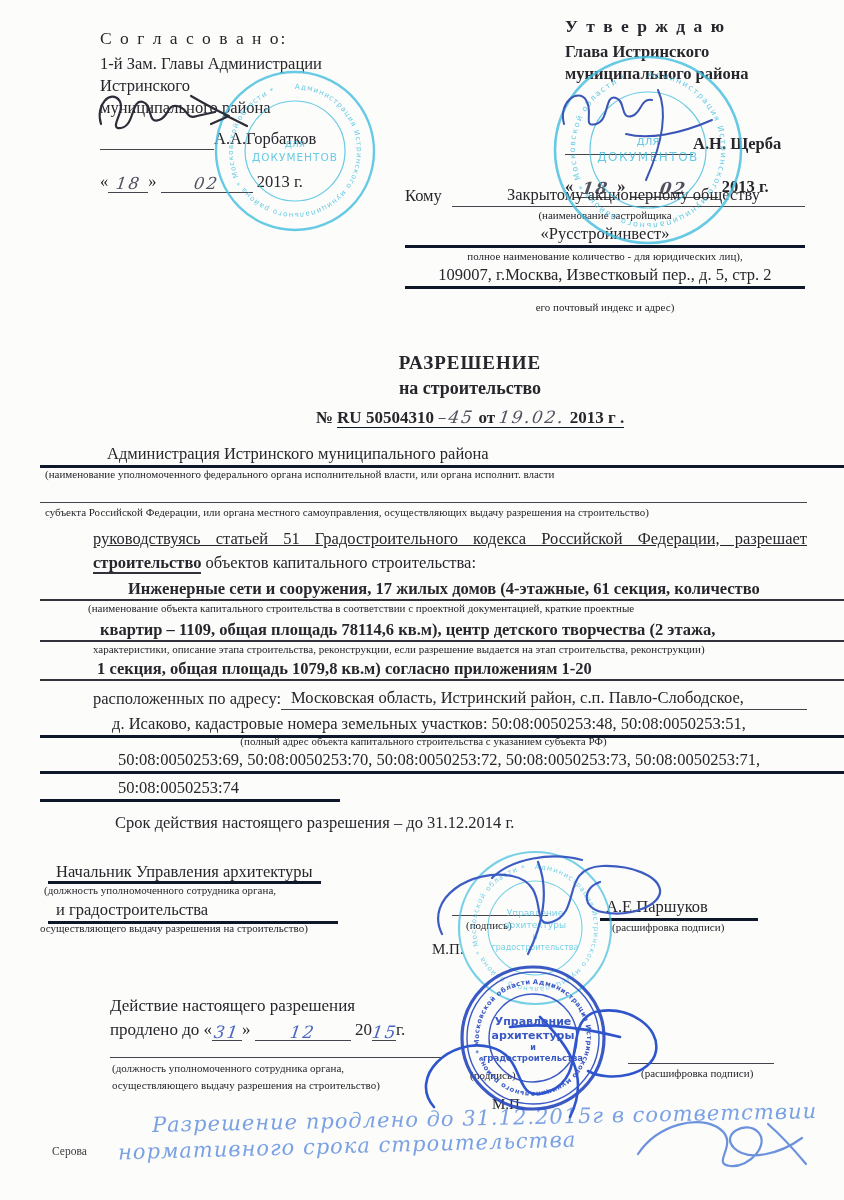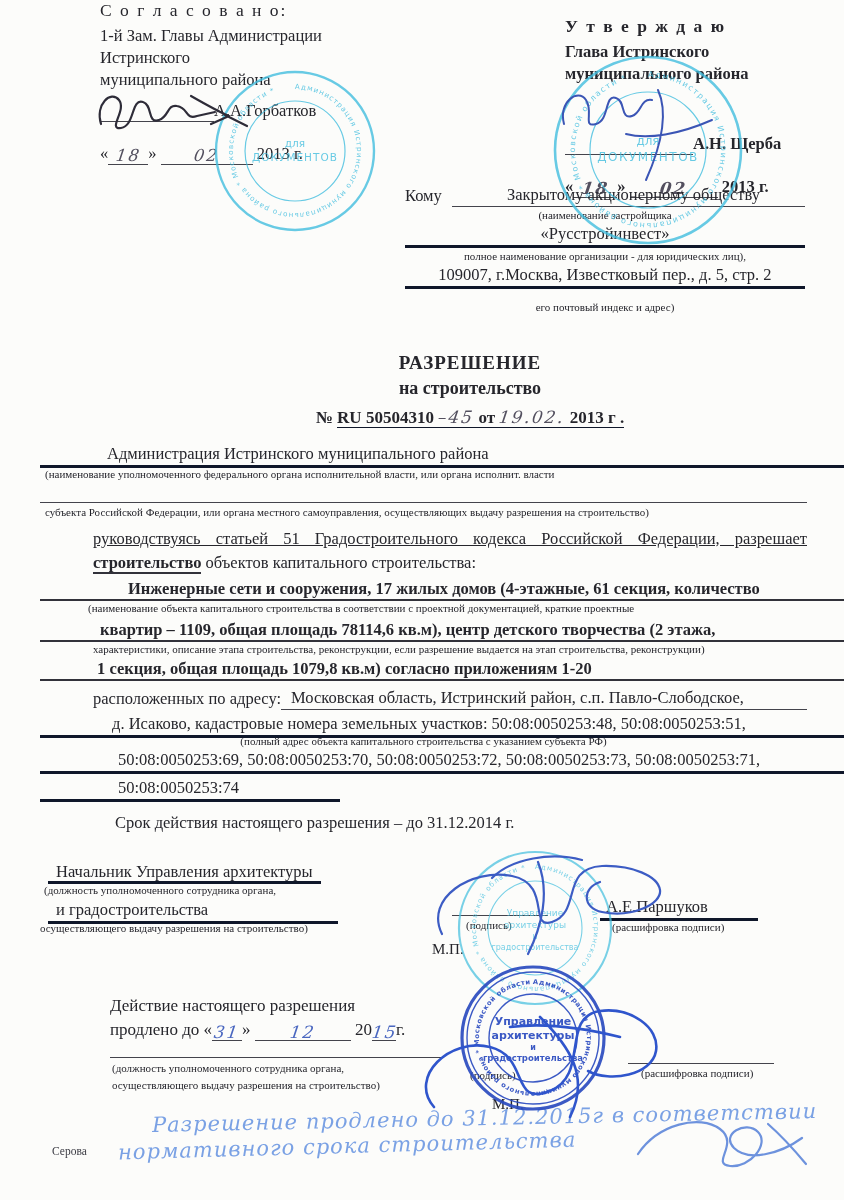--- a/index.html
+++ b/index.html
@@ -24,21 +24,21 @@
   .jline{text-align:justify;text-align-last:justify;word-spacing:9px;}
   .center{text-align:center;}
   .flexrow{display:flex;align-items:flex-end;justify-content:center;}
   .uflex{flex:1;border-bottom:1px solid #44444c;padding-left:10px;white-space:nowrap;}
 </style>
 </head>
 <body>
 
 <div class="page">
 
-  <div class="abs" style="left:100px;top:0;width:320px;">
+  <div class="abs" style="left:100px;top:28px;width:320px;">
     <div class="sp-title">С о г л а с о в а н о:</div>
     <div class="t16">1-й Зам. Главы Администрации</div>
     <div class="t16">Истринского</div>
     <div class="t16">муниципального района</div>
     <div class="t16" style="margin-top:9px;">
       <span class="slot" style="width:114px;"></span><span>А.А.Горбатков</span>
     </div>
     <div class="t16" style="margin-top:21px;">
       <span>«</span><span class="slot" style="width:40px;"><span class="hand ink-gray">18</span></span><span>»</span>
       <span class="slot" style="width:92px;"><span class="hand ink-gray">02</span></span>
@@ -60,21 +60,21 @@
     </div>
   </div>
 
   <div class="abs" style="left:405px;top:184px;width:400px;">
     <div class="flexrow t16">
       <span style="padding-right:10px;">Кому</span>
       <span class="uflex center">Закрытому акционерному обществу</span>
     </div>
     <div class="cap center" style="margin-top:2px;">(наименование застройщика</div>
     <div class="t16 ul-row center" style="margin-top:1px;">«Русстройинвест»</div>
-    <div class="cap center" style="margin-top:2px;">полное наименование организации - для юридических лиц),</div>
+    <div class="cap center" style="margin-top:2px;">полное наименование количество - для юридических лиц),</div>
     <div class="t16 ul-row center" style="margin-top:1px;">109007, г.Москва, Известковый пер., д. 5, стр. 2</div>
     <div class="cap center" style="margin-top:12px;">его почтовый индекс и адрес)</div>
   </div>
 
   <div class="abs center" style="left:90px;top:352px;width:760px;">
     <div style="font-size:19px;font-weight:bold;letter-spacing:1px;">РАЗРЕШЕНИЕ</div>
     <div style="font-size:18px;font-weight:bold;margin-top:4px;">на строительство</div>
     <div style="font-size:17px;margin-top:8px;">
       <span style="font-weight:bold;">№</span>
       <span class="ul-row" style="border-bottom-width:1.5px;"><b>RU 50504310</b>&nbsp;<span class="hand ink-gray">–45</span>&nbsp;<b>от</b>&nbsp;<span class="hand ink-gray">19.02.</span>&nbsp;<b>2013 г .</b></span>

